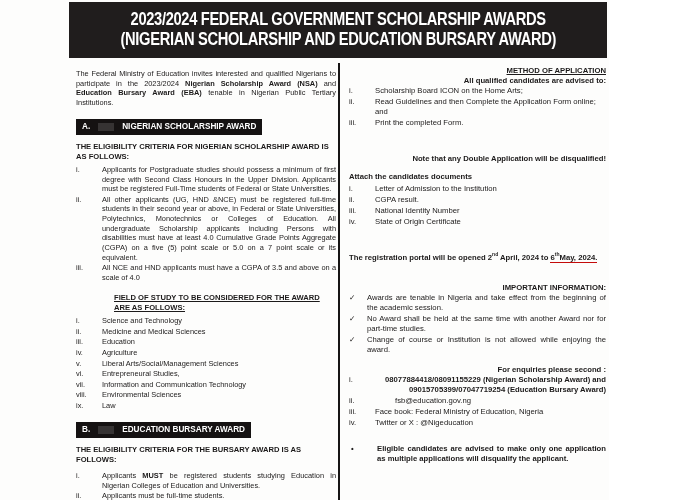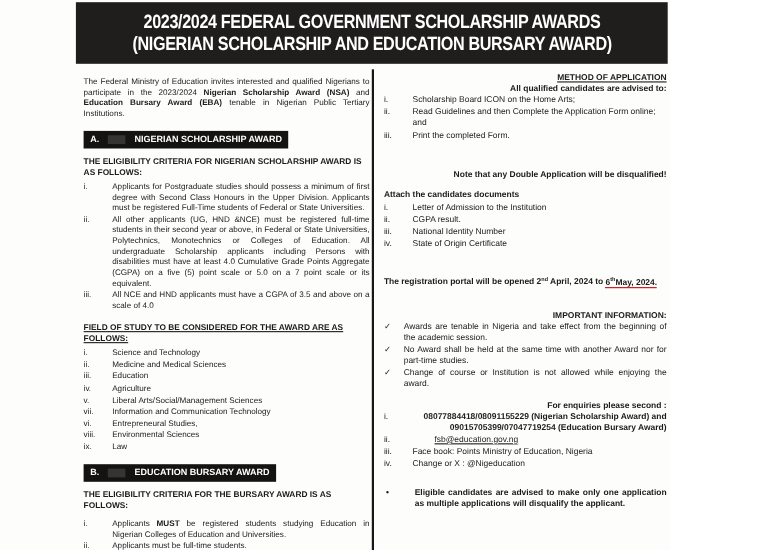--- a/index.html
+++ b/index.html
@@ -24,21 +24,21 @@
   .bar{background:#151212;color:#fff;font-weight:bold;font-size:8.2px;padding:3px 6px;
        margin:11px 0 7px 0;display:flex;align-items:center;width:fit-content;}
   .bar .spacer{display:inline-block;width:16px;height:8px;background:rgba(255,255,255,0.14);margin:0 8px;}
   .li{display:flex;margin-bottom:1px;}
   .li .num{flex:none;width:26px;}
   .li .txt{flex:1;}
   .chk .num{width:18px;}
   .m1line{position:relative;white-space:pre-wrap;}
   .url{font-weight:bold;border-bottom:1.6px solid #c40b0b;cursor:pointer;}
   .redline{border-bottom:1.8px solid #c40b0b;}
-  .email{text-decoration:underline;cursor:pointer;padding-left:20px;}
+  .email{cursor:pointer;padding-left:20px;}
   sup{font-size:5px;}
   .arrow{position:absolute;left:-21px;top:0px;width:24px;height:10px;}
   .portal{font-weight:bold;margin-top:24px;}
   .bullet{display:flex;margin-top:16px;font-weight:bold;}
   .bullet .num{flex:none;width:26px;padding-left:2px;}
 </style>
 </head>
 <body>
 
 <div class="page">
@@ -69,21 +69,21 @@
     </div>
     <div class="li">
       <span class="num">ii.</span>
       <span class="txt jus">All other applicants (UG, HND &amp;NCE) must be registered full-time students in their second year or above, in Federal or State Universities, Polytechnics, Monotechnics or Colleges of Education.  All undergraduate Scholarship applicants including Persons with disabilities must have at least 4.0 Cumulative Grade Points Aggregate (CGPA) on a five (5) point scale or 5.0 on a 7 point scale or its equivalent.</span>
     </div>
     <div class="li">
       <span class="num">iii.</span>
       <span class="txt jus">All NCE and HND applicants must have a CGPA of 3.5 and above on a scale of 4.0</span>
     </div>
 
-    <div class="hleft uln" style="margin-top:11px;">FIELD OF STUDY  TO BE CONSIDERED FOR THE AWARD ARE AS FOLLOWS:</div>
+    <div class="hleft uln" style="margin-top:11px;margin-left:38px;">FIELD OF STUDY  TO BE CONSIDERED FOR THE AWARD ARE AS FOLLOWS:</div>
 
     <div class="li">
         <span class="num">i.</span>
         <span class="txt">Science and Technology</span>
       </div>
     <div class="li">
         <span class="num">ii.</span>
         <span class="txt">Medicine and Medical Sciences</span>
       </div>
     <div class="li">
@@ -92,26 +92,26 @@
       </div>
     <div class="li">
         <span class="num">iv.</span>
         <span class="txt">Agriculture</span>
       </div>
     <div class="li">
         <span class="num">v.</span>
         <span class="txt">Liberal Arts/Social/Management Sciences</span>
       </div>
     <div class="li">
+        <span class="num">vi.</span>
+        <span class="txt">Entrepreneural Studies,</span>
+      </div>
+    <div class="li">
         <span class="num">vii.</span>
         <span class="txt">Information and Communication Technology</span>
-      </div>
-    <div class="li">
-        <span class="num">vi.</span>
-        <span class="txt">Entrepreneural Studies,</span>
       </div>
     <div class="li">
         <span class="num">viii.</span>
         <span class="txt">Environmental Sciences</span>
       </div>
     <div class="li">
         <span class="num">ix.</span>
         <span class="txt">Law</span>
       </div>
 
@@ -194,25 +194,25 @@
     <div class="li">
       <span class="num">i.</span>
       <span class="txt b"><span>08077884418/08091155229 (</span><span>Nigerian Scholarship Award</span><span>) and 09015705399/07047719254 (</span><span>Education Bursary Award</span><span>)</span></span>
     </div>
     <div class="li">
       <span class="num">ii.</span>
       <span class="txt email">fsb@education.gov.ng</span>
     </div>
     <div class="li">
       <span class="num">iii.</span>
-      <span class="txt">Face book: Points Ministry of Education, Nigeria</span>
+      <span class="txt">Face book: Federal Ministry of Education, Nigeria</span>
     </div>
     <div class="li">
       <span class="num">iv.</span>
-      <span class="txt">Change or X : @Nigeducation</span>
+      <span class="txt">Twitter or X : @Nigeducation</span>
     </div>
 
     <div class="bullet">
       <span class="num">•</span>
       <span class="txt jus">Eligible candidates are advised to make only one application as multiple applications will disqualify the applicant.</span>
     </div>
   </div>
 </div>
 
 </body></html>

